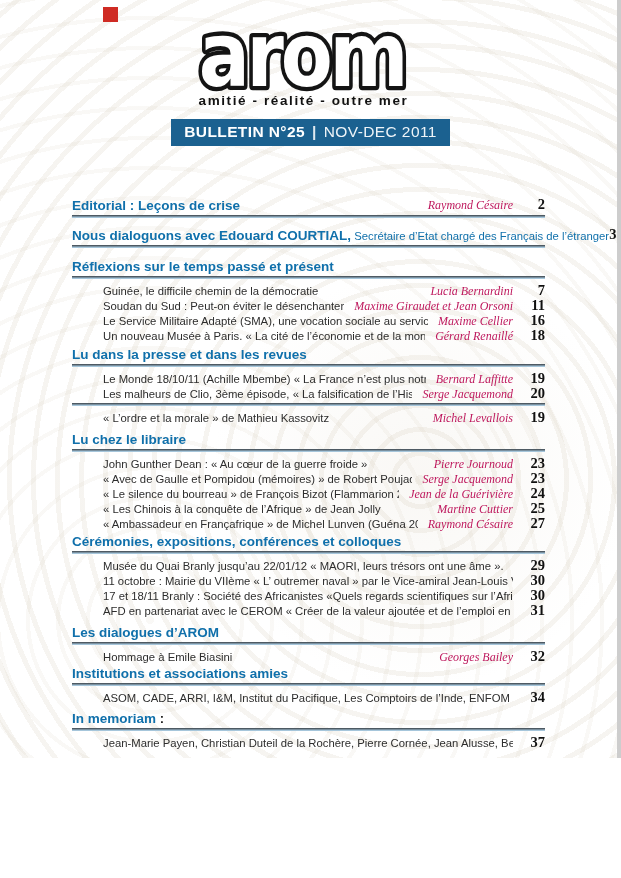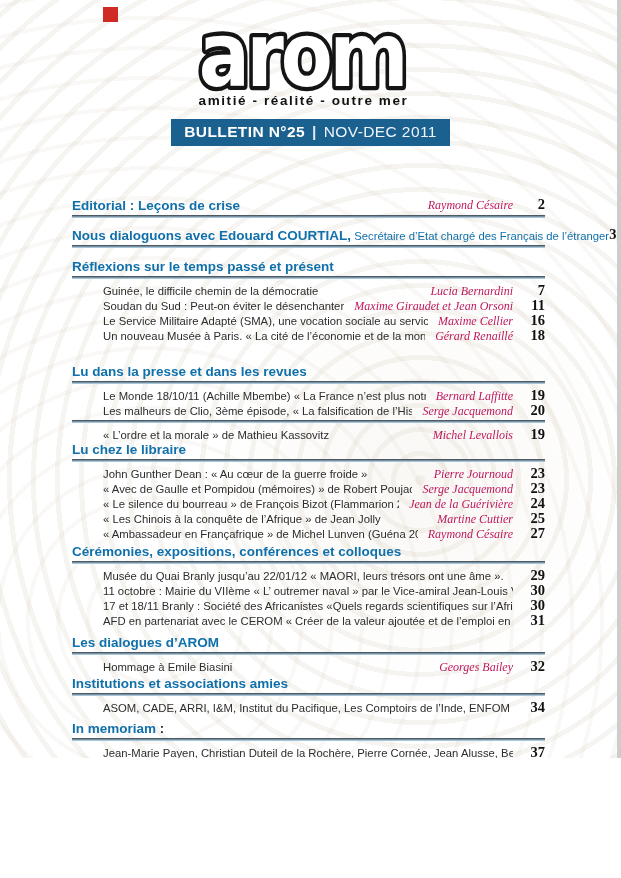--- a/index.html
+++ b/index.html
@@ -61,23 +61,23 @@
   }
   .banner-bold { font-weight:bold; }
   .banner-pipe { font-weight:bold; margin:0 7px; color:#dfe9f0; }
   .banner-rest { font-weight:normal; color:#eef4f8; }
 
   
   #toc { position:absolute; top:197px; left:72px; width:473px; }
   .section { width:100%; }
   .section:nth-of-type(2)  { margin-top:9px; }
   .section:nth-of-type(3)  { margin-top:10px; }
-  .section:nth-of-type(4)  { margin-top:21px; }
+  .section:nth-of-type(4)  { margin-top:4px; }
   .section:nth-of-type(5)  { margin-top:3px; }
-  .section:nth-of-type(6)  { margin-top:0; }
+  .section:nth-of-type(6)  { margin-top:7px; }
   .section:nth-of-type(7)  { margin-top:3px; }
   .section:nth-of-type(8)  { margin-top:7px; }
   .section:nth-of-type(9)  { margin-top:2px; }
   .section:nth-of-type(10) { margin-top:6px; }
 
   .sec-head { display:flex; align-items:flex-end; height:16px; }
   .sec-title {
     flex:1; font-size:13.5px; font-weight:bold; color:#1070ab;
     white-space:nowrap;
   }

